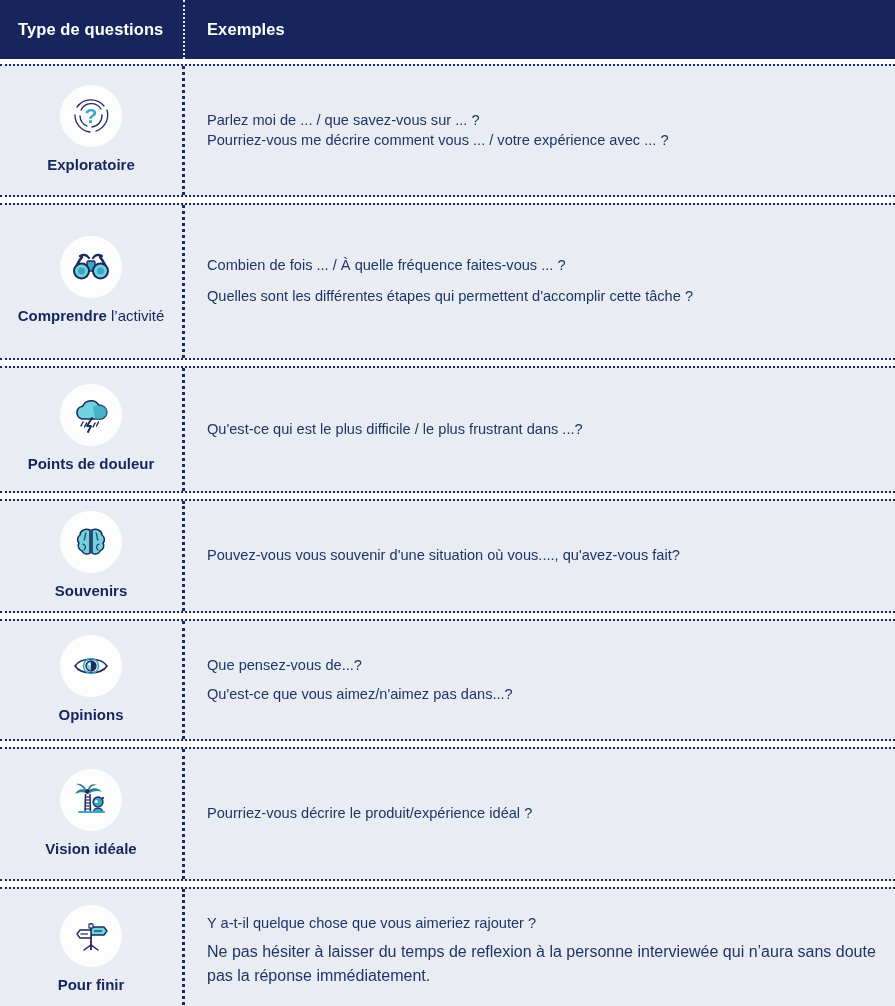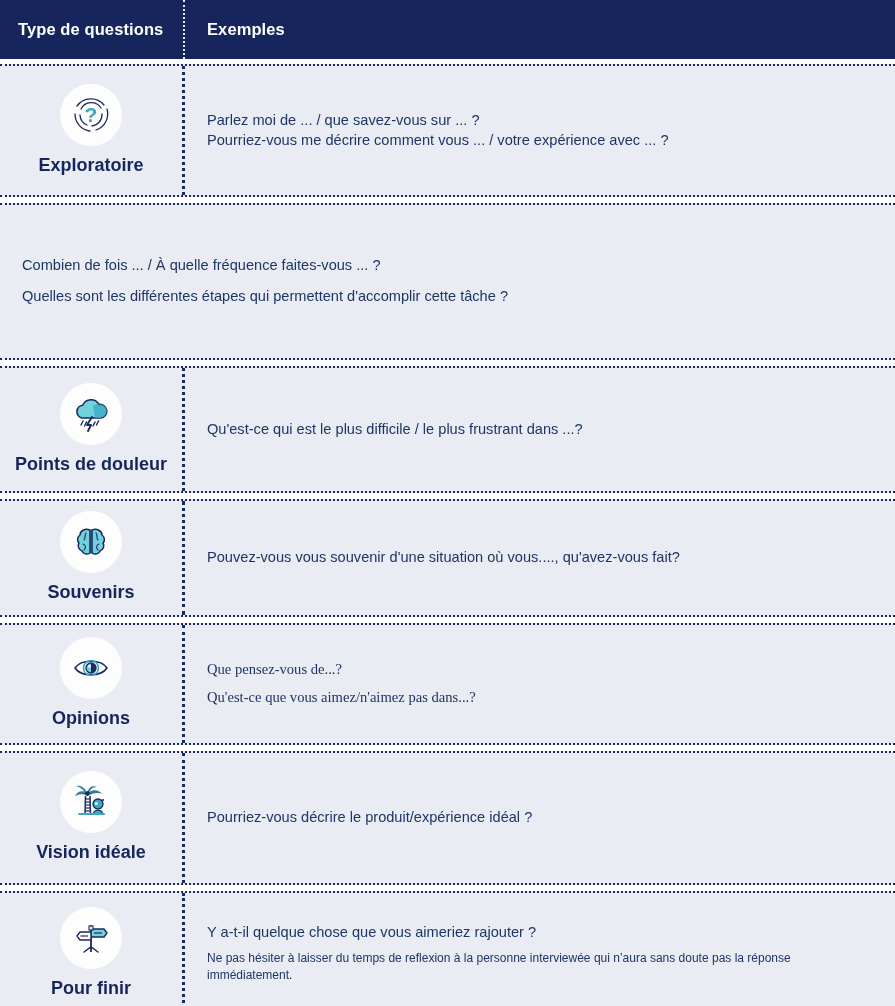--- a/index.html
+++ b/index.html
@@ -84,21 +84,21 @@
     background: #fdfdfd;
     display: flex;
     align-items: center;
     justify-content: center;
     margin-bottom: 9px;
   }
   .icon-wrap svg { display: block; }
 
   .type-label {
     color: #16255c;
-    font-size: 18px;
+    font-size: 15px;
     font-weight: bold;
     text-align: right;
     line-height: 1.15;
     white-space: nowrap;
   }
   .type-label .light { font-weight: normal; }
 
   .cell-examples {
     flex: 1;
     box-sizing: border-box;
@@ -107,31 +107,31 @@
     flex-direction: column;
     justify-content: center;
   }
   .q-line {
     color: #1f3566;
     font-size: 14.6px;
     line-height: 1.35;
   }
   .note {
     color: #1f3566;
-    font-size: 12px;
+    font-size: 16px;
     line-height: 1.45;
     margin-top: 7px;
   }
 
   
   .row.r1 .cell-examples { }
   .row.r2 .cell-examples { gap: 11px; }
   .row.r3 .cell-examples { gap: 0; }
   .row.r4 .cell-examples { gap: 0; }
-  .row.r5 .cell-examples { gap: 9px; font-family: Liberation Serif, serif; }
+  .row.r5 .cell-examples { gap: 9px; }
   .row.r6 .cell-examples { gap: 9px; }
   .row.r7 .cell-examples { gap: 0; }
 
   .row.r1 { min-height: 133px; }
   .row.r2 { min-height: 157px; }
   .row.r3 { min-height: 127px; }
   .row.r4 { min-height: 114px; }
   .row.r5 { min-height: 122px; }
   .row.r6 { min-height: 134px; }
   .row.r7 { min-height: 126px; }
@@ -171,20 +171,37 @@
           <span>Exploratoire</span>
         </div>
       </div>
       <div class="cell-examples">
         <div class="q-line">Parlez moi de ... / que savez-vous sur ... ?</div>
         <div class="q-line">Pourriez-vous me décrire comment vous ... / votre expérience avec ... ?</div>
       </div>
     </div>
 
     <div class="row r2">
+      <div class="cell-type">
+        <div class="icon-wrap">
+          <svg width="46" height="46" viewBox="0 0 46 46">
+            <path d="M14 13 C10 18 8 22 8 26 M32 13 C36 18 38 22 38 26" fill="none" stroke="#1b2a5e" stroke-width="2.6" stroke-linecap="round"></path>
+            <path d="M12 12 C16 10 19 11 21 14 M34 12 C30 10 27 11 25 14" fill="none" stroke="#1b2a5e" stroke-width="2.2" stroke-linecap="round"></path>
+            <rect x="19" y="17" width="8" height="10" rx="1.5" fill="#3aa8c1" stroke="#1b2a5e" stroke-width="1.4"></rect>
+            <circle cx="13.5" cy="27" r="7.5" fill="#6fd2dd" stroke="#1b2a5e" stroke-width="2"></circle>
+            <circle cx="32.5" cy="27" r="7.5" fill="#6fd2dd" stroke="#1b2a5e" stroke-width="2"></circle>
+            <circle cx="13.5" cy="27" r="3.6" fill="#3aa8c1"></circle>
+            <circle cx="32.5" cy="27" r="3.6" fill="#3aa8c1"></circle>
+          </svg>
+        </div>
+        <div class="type-label">
+          <span>Comprendre</span>
+          <span class="light">l’activité</span>
+        </div>
+      </div>
       <div class="cell-examples">
         <div class="q-line">Combien de fois ... / À quelle fréquence faites-vous ... ?</div>
         <div class="q-line">Quelles sont les différentes étapes qui permettent d'accomplir cette tâche ?</div>
       </div>
     </div>
 
     <div class="row r3">
       <div class="cell-type">
         <div class="icon-wrap">
           <svg width="46" height="46" viewBox="0 0 46 46">

